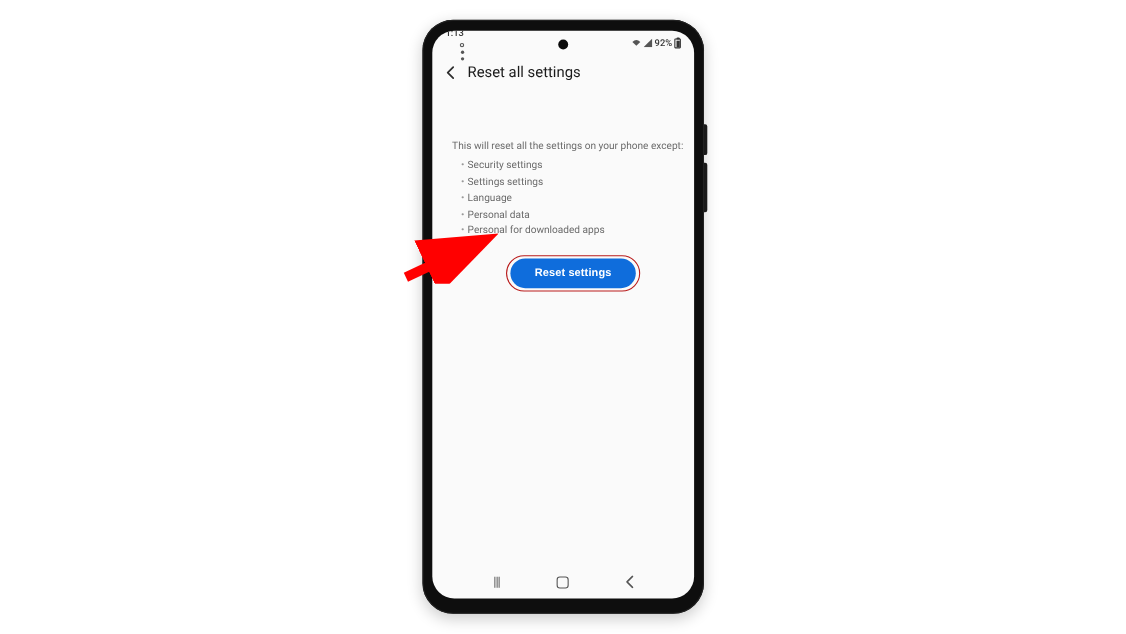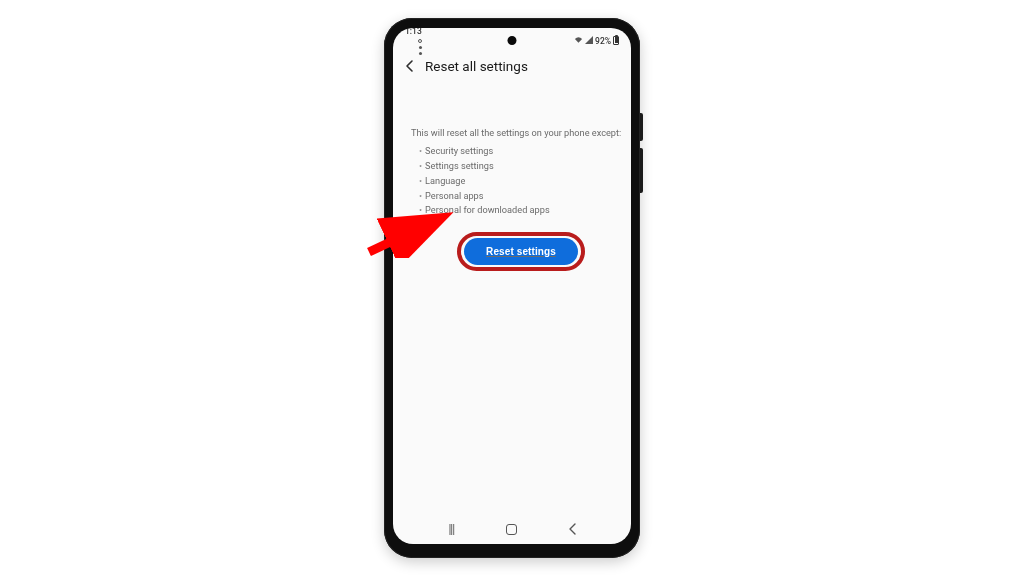--- a/index.html
+++ b/index.html
@@ -100,25 +100,24 @@
     .content .intro { color: #6b6b6b; margin-bottom: 4px; }
     .bullets { padding-left: 8px; }
     .bullets .row { display: flex; gap: 3px; padding: 0.5px 0; }
     .bullets .dot { color: #999; }
     .btn-wrap {
       display: flex;
       justify-content: center;
       margin-top: 14px;
     }
     .highlight-ring {
-      border: 4px solid #b91c1c;
+      border: 1px solid #b91c1c;
       border-radius: 24px;
       padding: 2px 3px;
       display: inline-flex;
-      text-decoration: underline;
     }
     .primary-btn {
       background: #0f6ddc;
       color: #ffffff;
       font-size: 10px;
       font-weight: 600;
       border: none;
       padding: 8px 22px;
       border-radius: 18px;
       cursor: pointer;
@@ -206,21 +205,21 @@
         <div class="row">
             <span class="dot">•</span>
             <span>Settings settings</span>
           </div>
         <div class="row">
             <span class="dot">•</span>
             <span>Language</span>
           </div>
         <div class="row">
             <span class="dot">•</span>
-            <span>Personal apps</span>
+            <span>Personal data</span>
           </div>
         <div class="row">
             <span class="dot">•</span>
             <span>Personal for downloaded apps</span>
           </div>
       </div>
       <div class="btn-wrap">
         <div class="highlight-ring">
           <button class="primary-btn">Reset settings</button>
         </div>

